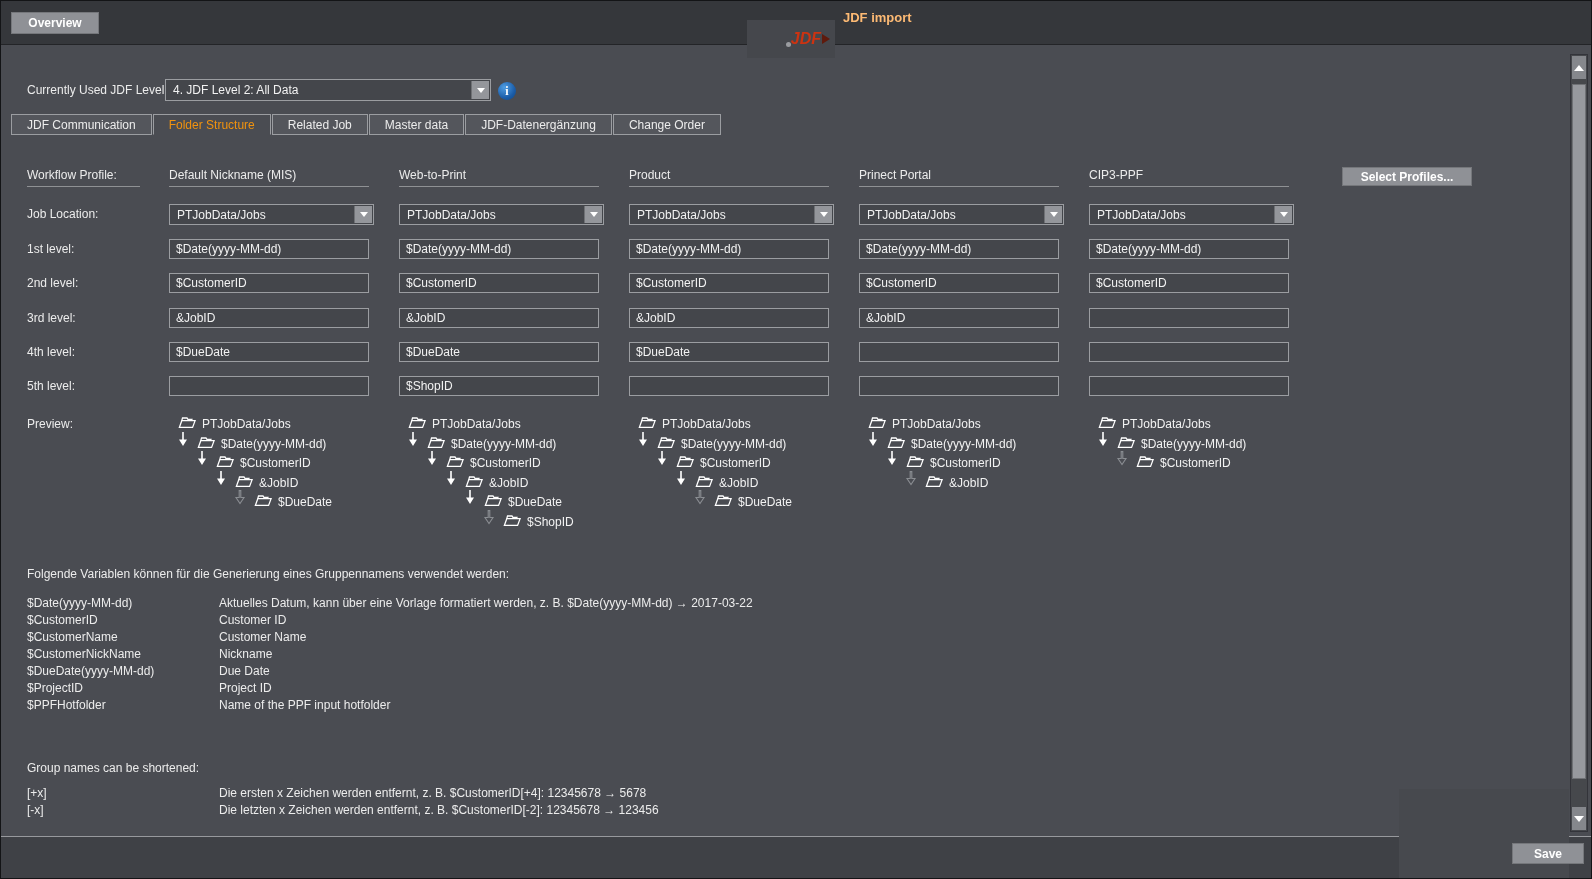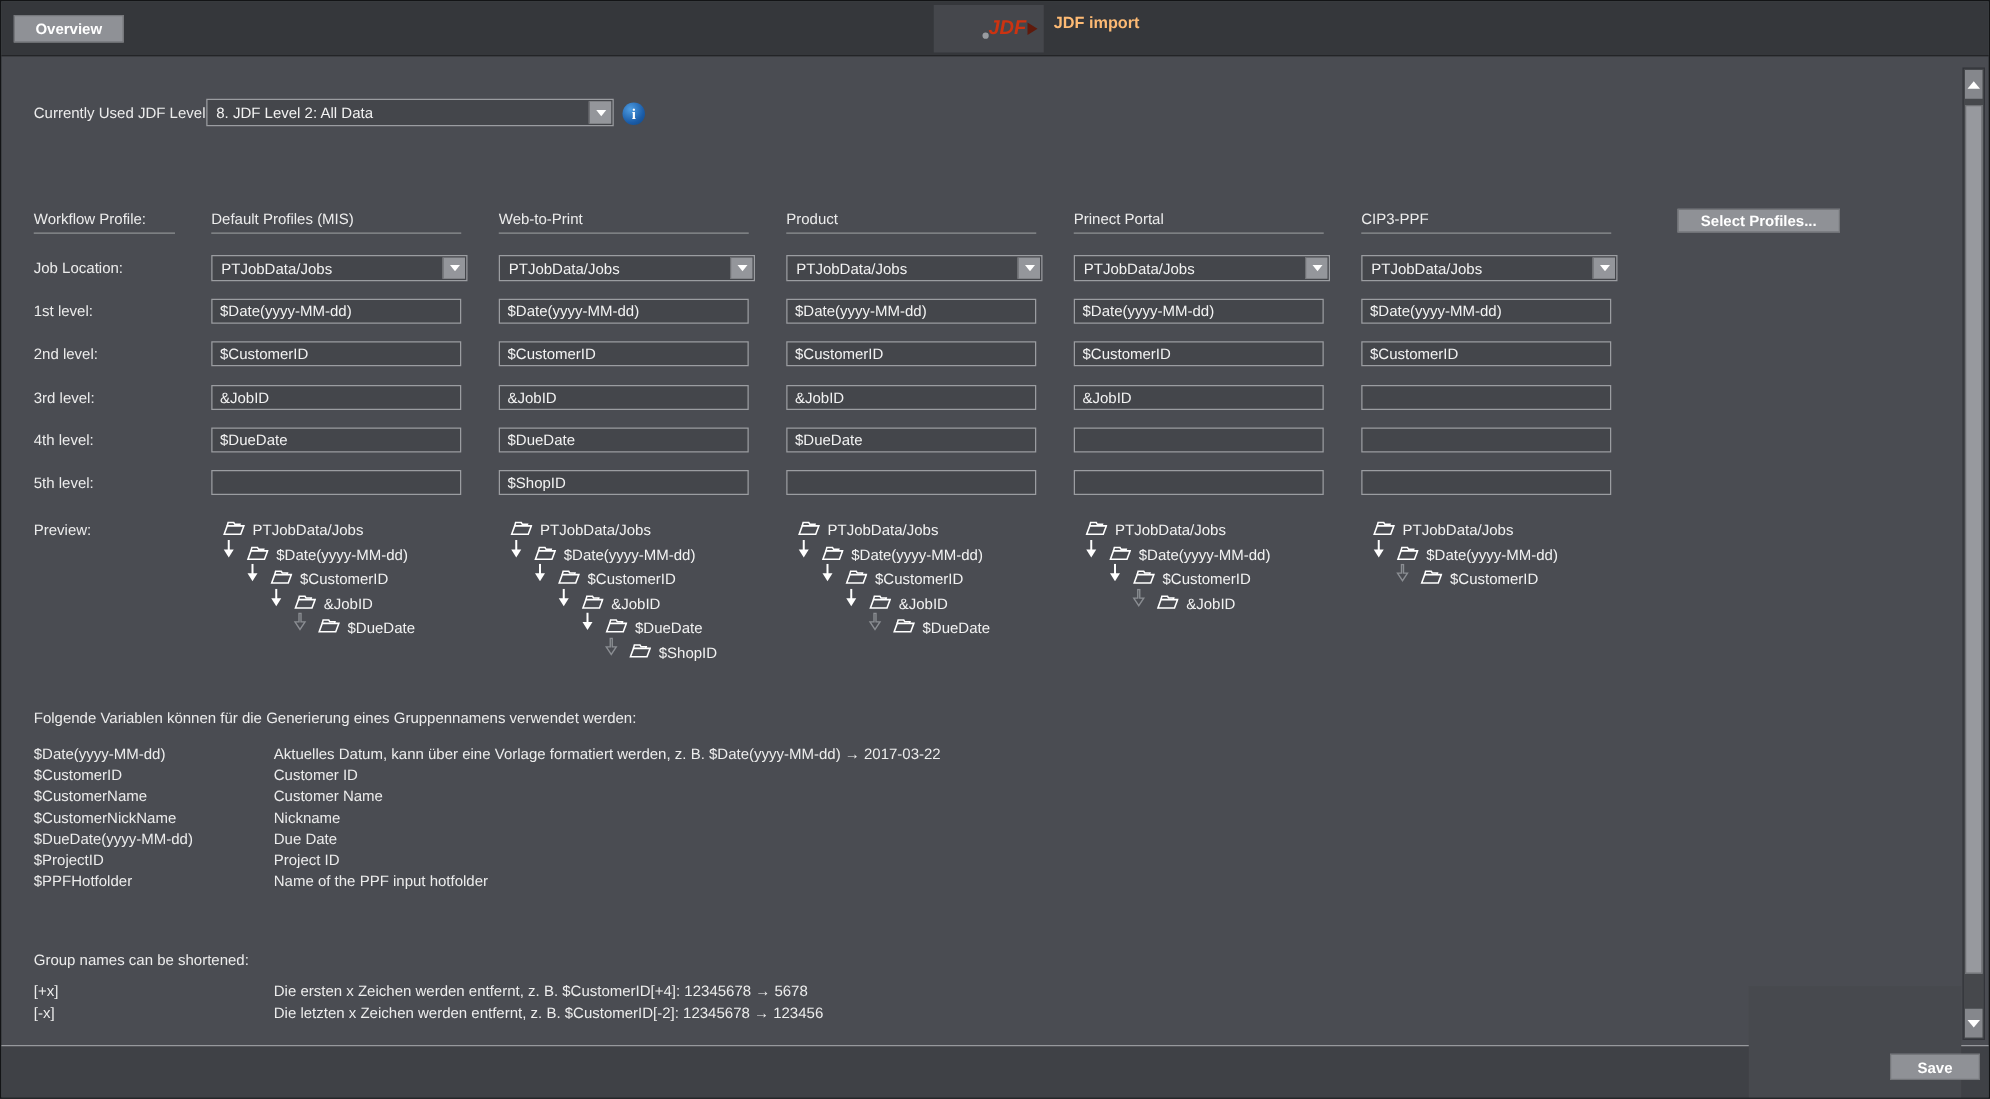--- a/index.html
+++ b/index.html
@@ -4,21 +4,21 @@
 <style>
   html,body{margin:0;padding:0;background:#2e2f32;}
   .window{position:relative;width:1592px;height:879px;background:#4a4c52;
     border:1px solid #131416;box-sizing:border-box;overflow:hidden;
     font-family:"Liberation Sans",sans-serif;font-size:12px;color:#ececec;}
   
   .topbar{position:absolute;left:0;top:0;width:100%;height:44px;background:#35373b;border-bottom:1px solid #232427;box-sizing:border-box;padding-left:21px;}
   .btn{background:#8f9196;border:1px solid #75777b;color:#fff;font-weight:bold;
     display:flex;align-items:center;justify-content:center;box-sizing:border-box;cursor:default;}
   .overview-btn{position:absolute;left:10px;top:11px;width:88px;height:22px;}
-  .logo-plate{position:absolute;left:746px;top:3px;width:88px;height:38px;background:#45474c;
+  .logo-plate{position:absolute;left:746px;top:19px;width:88px;height:38px;background:#45474c;
     display:flex;align-items:center;justify-content:flex-end;padding-right:6px;box-sizing:border-box;}
   .jdf-logo{position:relative;color:#cc3311;font-weight:bold;font-style:italic;font-size:16px;padding-right:8px;}
   .jdf-logo::after{content:"";position:absolute;right:-1px;top:4px;
     border-left:8px solid #5f1a0c;border-top:5px solid transparent;border-bottom:5px solid transparent;}
   .jdf-logo::before{content:"";position:absolute;left:-5px;bottom:1px;width:5px;height:5px;border-radius:50%;background:#9a9ca0;}
   .app-title{position:absolute;left:842px;top:0;height:32px;display:flex;align-items:center;font-weight:bold;font-size:13px;color:#fdba74;}
   
   .content{position:absolute;left:0;top:44px;width:100%;height:791px;}
   .rowlabel{position:absolute;left:26px;white-space:nowrap;}
   .select{background:#44464b;border:1px solid #9b9da1;position:relative;color:#f2f2f2;
@@ -75,39 +75,47 @@
     <div class="logo-plate">
       <span class="jdf-logo">JDF</span>
     </div>
     <span class="app-title">JDF import</span>
   </div>
 
   <div class="content">
 
     <span class="rowlabel" style="top:38px;">Currently Used JDF Level:</span>
     <div class="select jdf-level-select">
-      <span>8. JDF Level 2: All Data</span>
+      <span>4. JDF Level 2: All Data</span>
       <span class="arrow-box"></span>
     </div>
     <div class="info-icon">i</div>
 
+    <div class="tab-bar">
+        <div class="tab">JDF Communication</div>
+        <div class="tab active">Folder Structure</div>
+        <div class="tab">Related Job</div>
+        <div class="tab">Master data</div>
+        <div class="tab">JDF-Datenergänzung</div>
+        <div class="tab">Change Order</div>
+      </div>
 
     <span class="rowlabel" style="top:123px;">Workflow Profile:</span>
     <div class="hline" style="left:26px;top:141px;width:113px;"></div>
     <span class="rowlabel" style="top:162px;">Job Location:</span>
     <span class="rowlabel" style="top:197px;">1st level:</span>
     <span class="rowlabel" style="top:231px;">2nd level:</span>
     <span class="rowlabel" style="top:266px;">3rd level:</span>
     <span class="rowlabel" style="top:300px;">4th level:</span>
     <span class="rowlabel" style="top:334px;">5th level:</span>
     <span class="rowlabel" style="top:372px;">Preview:</span>
 
     <div id="profile-columns">
         <div class="pcol" style="left: 168px;">
-          <span class="pname">Default Profiles (MIS)</span>
+          <span class="pname">Default Nickname (MIS)</span>
           <div class="punder"></div>
           <div class="select">
             <span>PTJobData/Jobs</span>
             <span class="arrow-box"></span>
           </div>
           <input class="field" type="text" value="$Date(yyyy-MM-dd)" style="top: 74px;">
           <input class="field" type="text" value="$CustomerID" style="top: 108px;">
           <input class="field" type="text" value="&amp;JobID" style="top: 143px;">
           <input class="field" type="text" value="$DueDate" style="top: 177px;">
           <input class="field" type="text" style="top: 211px;">

